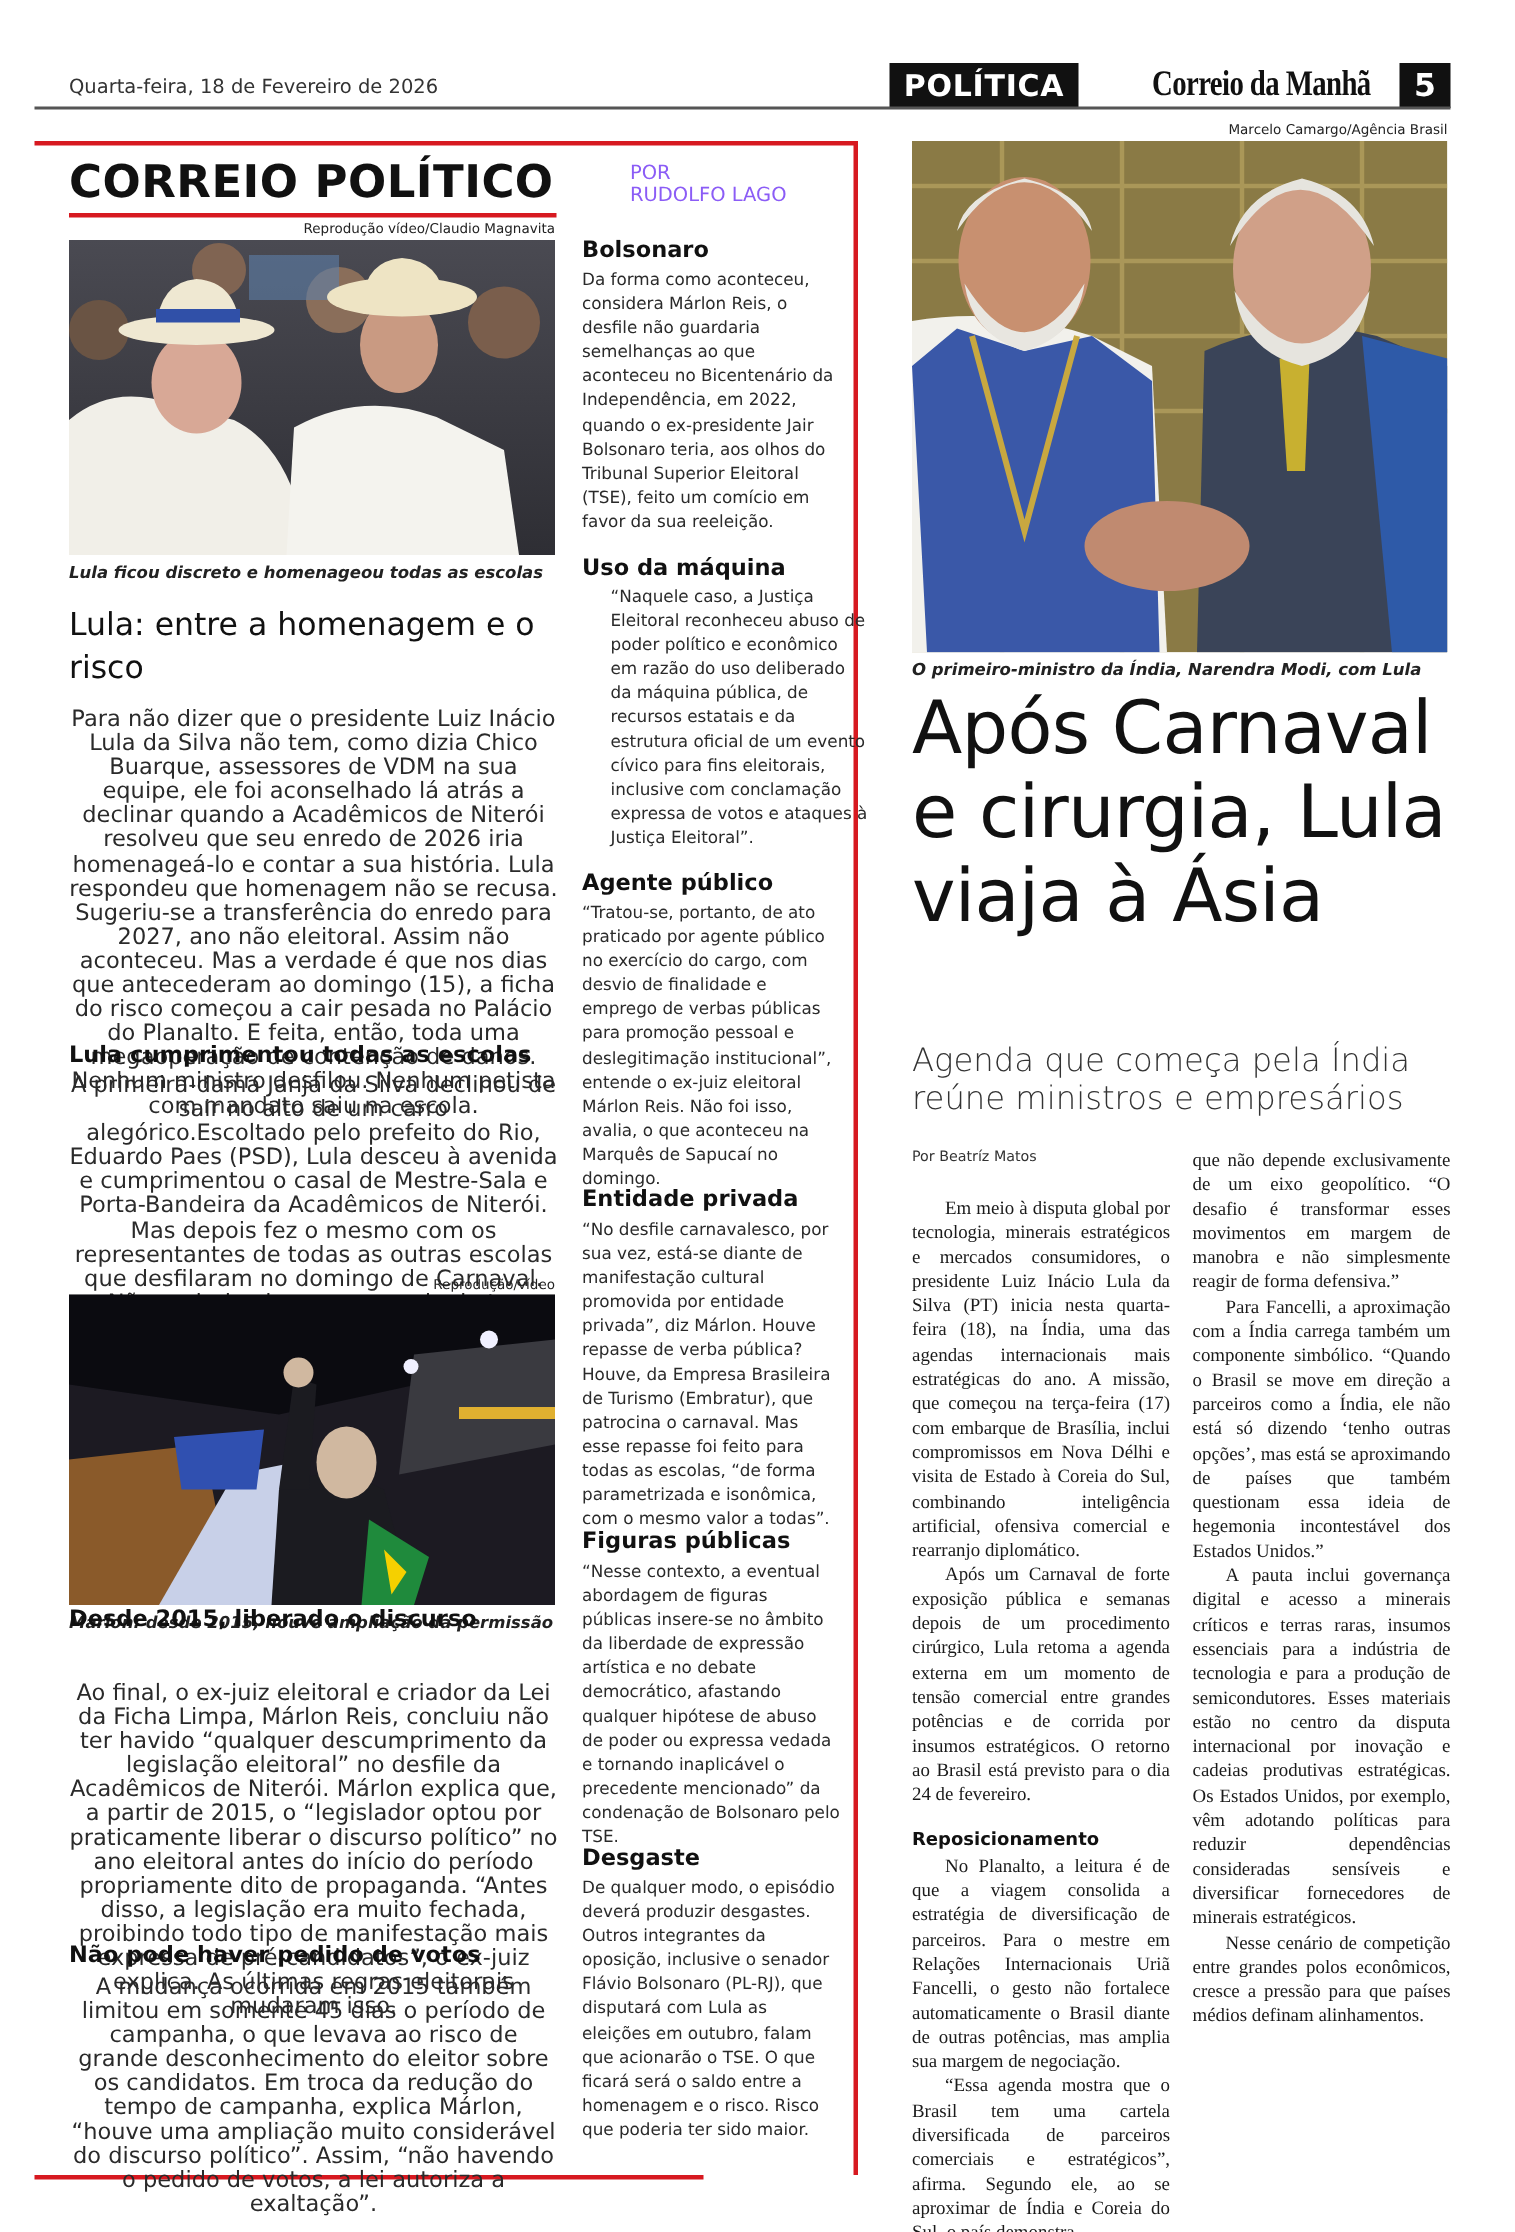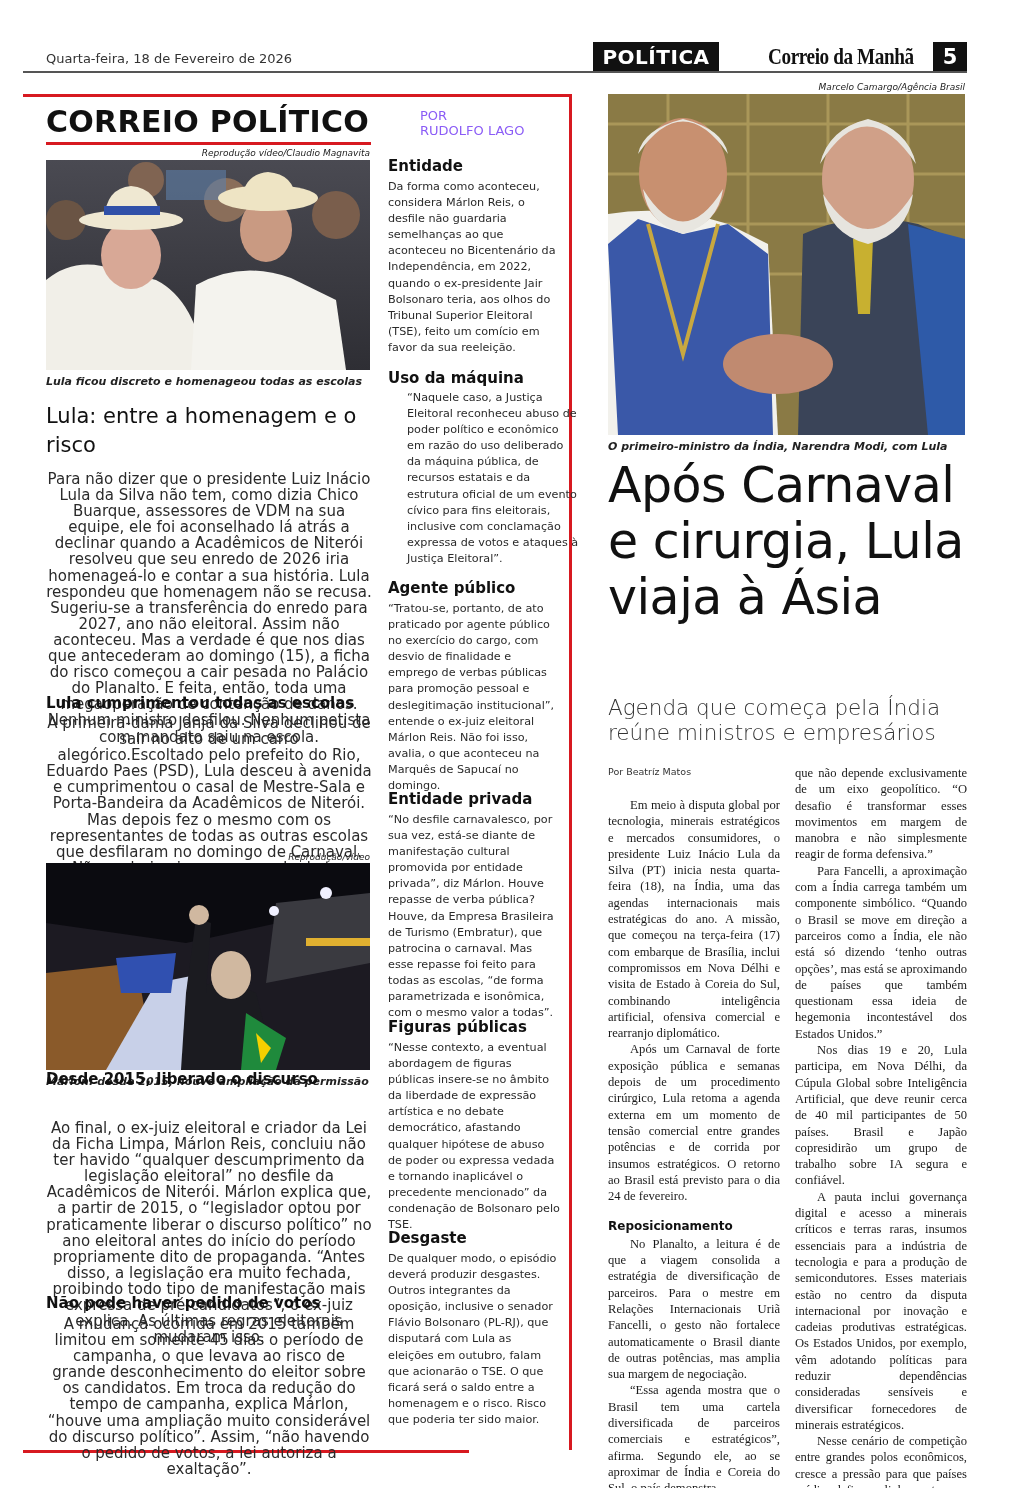--- a/index.html
+++ b/index.html
@@ -16,21 +16,21 @@
   
   .box-top { position: absolute; left: 23px; top: 94px; width: 549px; height: 3px; background: #d71920; }
   .box-right { position: absolute; left: 569px; top: 94px; width: 3px; height: 1356px; background: #d71920; }
   .box-bottom { position: absolute; left: 23px; top: 1450px; width: 446px; height: 3px; background: #d71920; }
 
   .col-title { position: absolute; left: 46px; top: 104px; font-size: 30px; font-weight: bold; letter-spacing: 0.3px; color: #111; font-family: "DejaVu Sans", sans-serif; }
   .col-title-rule { position: absolute; left: 46px; top: 142px; width: 325px; height: 3px; background: #d71920; }
   .col-byline { position: absolute; left: 420px; top: 108px; font-size: 13px; color: #8b5cf6; line-height: 15px; }
   .col-byline span { display: block; }
 
-  .credit { position: absolute; font-size: 9px; color: #222; text-align: right; font-style: italic; }
+  .credit { position: absolute; font-size: 9px; color: #222; text-align: right; }
   .photo { position: absolute; overflow: hidden; }
   .caption { position: absolute; font-size: 11px; font-style: italic; font-weight: bold; color: #222; white-space: nowrap; }
 
   .h-big { position: absolute; font-size: 21px; line-height: 29px; color: #111; }
   .h-sub { position: absolute; font-size: 15px; font-weight: bold; color: #111; white-space: nowrap; }
   .h-side { position: absolute; font-size: 15px; font-weight: bold; color: #111; white-space: nowrap; }
   .body-sans { position: absolute; font-size: 15px; line-height: 16.1px; color: #2a2a2a; text-align: center; }
   .body-side { position: absolute; font-size: 11.2px; line-height: 16.1px; color: #2a2a2a; }
 
   
@@ -117,21 +117,21 @@
   </svg>
 </div>
 <div class="caption" style="left:46px; top:1075px;">Márlon: desde 2015, houve ampliação da permissão</div>
 
 <div class="h-sub" style="left:46px; top:1070px;">Desde 2015, liberado o discurso</div>
 <div class="body-sans" style="left:46px; top:1120px; width:326px;">Ao final, o ex-juiz eleitoral e criador da Lei da Ficha Limpa, Márlon Reis, concluiu não ter havido “qualquer descumprimento da legislação eleitoral” no desfile da Acadêmicos de Niterói. Márlon explica que, a partir de 2015, o “legislador optou por praticamente liberar o discurso político” no ano eleitoral antes do início do período propriamente dito de propaganda. “Antes disso, a legislação era muito fechada, proibindo todo tipo de manifestação mais expressa de pré-candidatos”, o ex-juiz explica. As últimas regras eleitorais mudaram isso.</div>
 
 <div class="h-sub" style="left:46px; top:1294px;">Não pode haver pedido de votos</div>
 <div class="body-sans" style="left:46px; top:1316px; width:326px;">A mudança ocorrida em 2015 também limitou em somente 45 dias o período de campanha, o que levava ao risco de grande desconhecimento do eleitor sobre os candidatos. Em troca da redução do tempo de campanha, explica Márlon, “houve uma ampliação muito considerável do discurso político”. Assim, “não havendo o pedido de votos, a lei autoriza a exaltação”.</div>
 
-<div class="h-side" style="left:388px; top:157px;">Entidade</div>
+<div class="h-side" style="left:388px; top:157px;">Bolsonaro</div>
 <div class="body-side" style="left:388px; top:179px; width:172px;">Da forma como aconteceu, considera Márlon Reis, o desfile não guardaria semelhanças ao que aconteceu no Bicentenário da Independência, em 2022, quando o ex-presidente Jair Bolsonaro teria, aos olhos do Tribunal Superior Eleitoral (TSE), feito um comício em favor da sua reeleição.</div>
 
 <div class="h-side" style="left:388px; top:369px;">Uso da máquina</div>
 <div class="body-side" style="left:388px; top:390px; width:172px;margin-left:19px;">“Naquele caso, a Justiça Eleitoral reconheceu abuso de poder político e econômico em razão do uso deliberado da máquina pública, de recursos estatais e da estrutura oficial de um evento cívico para fins eleitorais, inclusive com conclamação expressa de votos e ataques à Justiça Eleitoral”.</div>
 
 <div class="h-side" style="left:388px; top:579px;">Agente público</div>
 <div class="body-side" style="left:388px; top:601px; width:172px;">“Tratou-se, portanto, de ato praticado por agente público no exercício do cargo, com desvio de finalidade e emprego de verbas públicas para promoção pessoal e deslegitimação institucional”, entende o ex-juiz eleitoral Márlon Reis. Não foi isso, avalia, o que aconteceu na Marquês de Sapucaí no domingo.</div>
 
 <div class="h-side" style="left:388px; top:790px;">Entidade privada</div>
 <div class="body-side" style="left:388px; top:812px; width:172px;">“No desfile carnavalesco, por sua vez, está-se diante de manifestação cultural promovida por entidade privada”, diz Márlon. Houve repasse de verba pública? Houve, da Empresa Brasileira de Turismo (Embratur), que patrocina o carnaval. Mas esse repasse foi feito para todas as escolas, “de forma parametrizada e isonômica, com o mesmo valor a todas”.</div>
@@ -181,16 +181,15 @@
   <p>Em meio à disputa global por tecnologia, minerais estratégicos e mercados consumidores, o presidente Luiz Inácio Lula da Silva (PT) inicia nesta quarta-feira (18), na Índia, uma das agendas internacionais mais estratégicas do ano. A missão, que começou na terça-feira (17) com embarque de Brasília, inclui compromissos em Nova Délhi e visita de Estado à Coreia do Sul, combinando inteligência artificial, ofensiva comercial e rearranjo diplomático.</p>
   <p>Após um Carnaval de forte exposição pública e semanas depois de um procedimento cirúrgico, Lula retoma a agenda externa em um momento de tensão comercial entre grandes potências e de corrida por insumos estratégicos. O retorno ao Brasil está previsto para o dia 24 de fevereiro.</p>
   <div class="serif-sub">Reposicionamento</div>
   <p>No Planalto, a leitura é de que a viagem consolida a estratégia de diversificação de parceiros. Para o mestre em Relações Internacionais Uriã Fancelli, o gesto não fortalece automaticamente o Brasil diante de outras potências, mas amplia sua margem de negociação.</p>
   <p>“Essa agenda mostra que o Brasil tem uma cartela diversificada de parceiros comerciais e estratégicos”, afirma. Segundo ele, ao se aproximar de Índia e Coreia do Sul, o país demonstra</p>
 </div>
 
 <div class="serif-col" style="left:795px; top:765px; width:172px;">
   <p class="noindent">que não depende exclusivamente de um eixo geopolítico. “O desafio é transformar esses movimentos em margem de manobra e não simplesmente reagir de forma defensiva.”</p>
   <p>Para Fancelli, a aproximação com a Índia carrega também um componente simbólico. “Quando o Brasil se move em direção a parceiros como a Índia, ele não está só dizendo ‘tenho outras opções’, mas está se aproximando de países que também questionam essa ideia de hegemonia incontestável dos Estados Unidos.”</p>
-  <p>Nos dias 19 e 20, Lula participa, em Nova Délhi, da Cúpula Global sobre Inteligência Artificial, que deve reunir cerca de 40 mil participantes de 50 países. Brasil e Japão copresidirão um grupo de trabalho sobre IA segura e confiável.</p>
   <p>A pauta inclui governança digital e acesso a minerais críticos e terras raras, insumos essenciais para a indústria de tecnologia e para a produção de semicondutores. Esses materiais estão no centro da disputa internacional por inovação e cadeias produtivas estratégicas. Os Estados Unidos, por exemplo, vêm adotando políticas para reduzir dependências consideradas sensíveis e diversificar fornecedores de minerais estratégicos.</p>
   <p>Nesse cenário de competição entre grandes polos econômicos, cresce a pressão para que países médios definam alinhamentos.</p>
 </div>
 
 </body></html>

